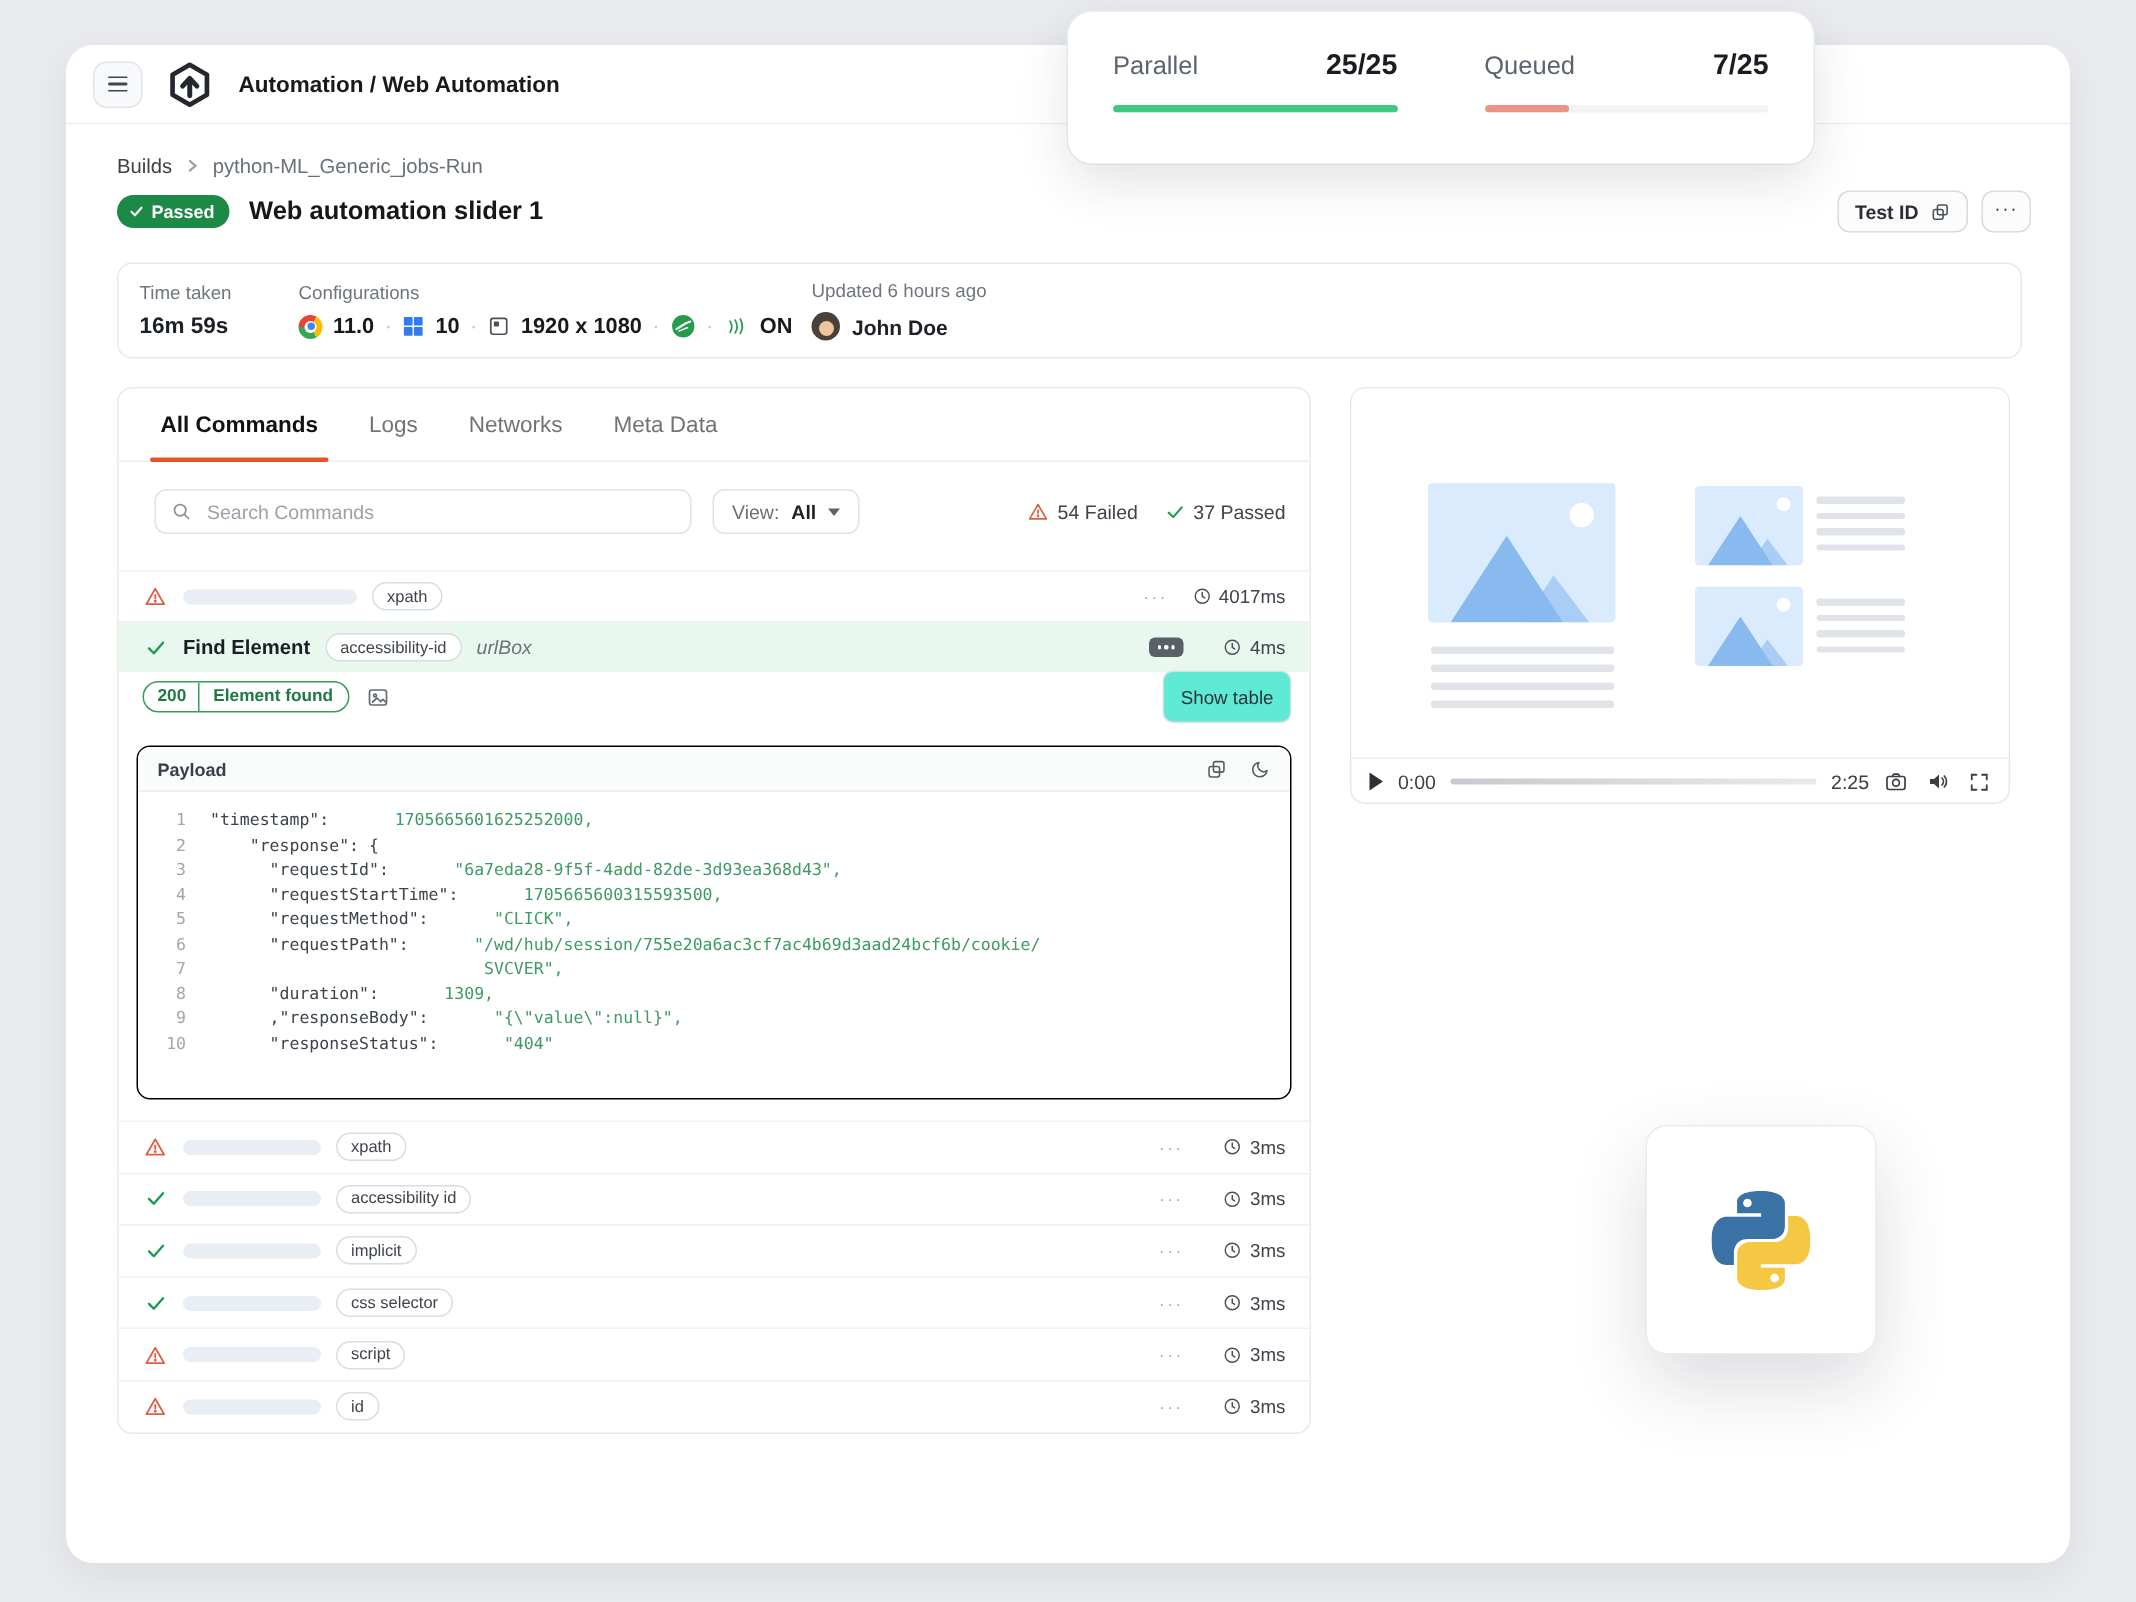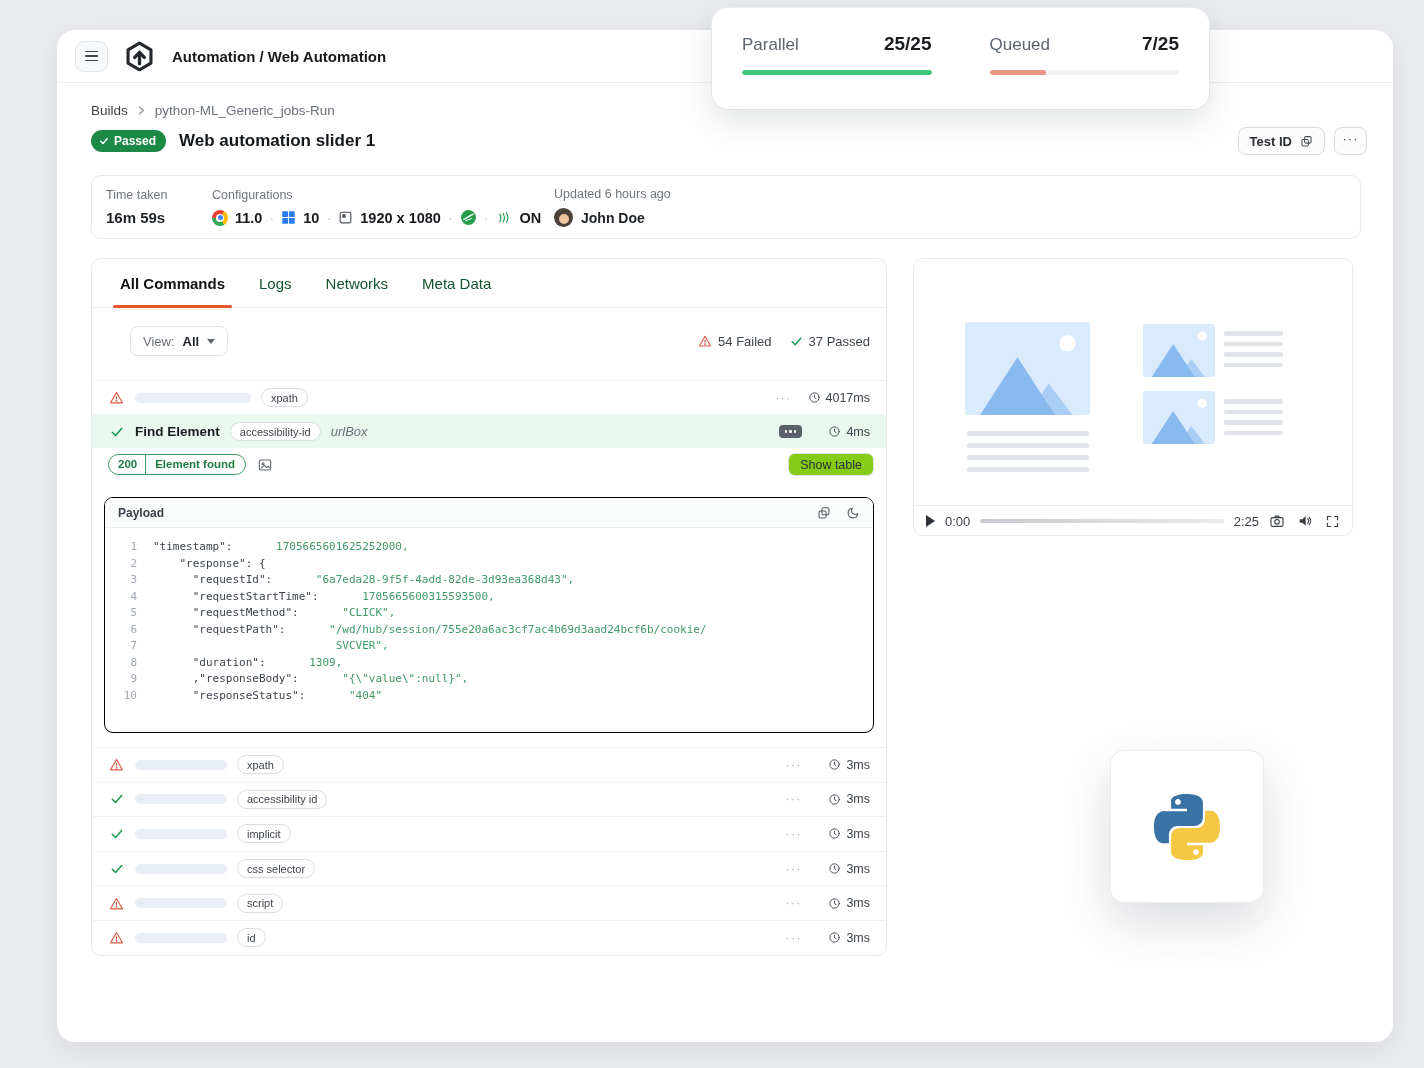--- a/index.html
+++ b/index.html
@@ -6,21 +6,21 @@
     --green:#3ec97e; --salmon:#ec9484; --orange:#e4552e;
     --success:#1c8a46; --failed:#dd5f47;
   }
   *{box-sizing:border-box;}
   html,body{margin:0;padding:0;}
   body{
     width:1424px;height:1068px;position:relative;overflow:hidden;
     background:#e9ebee;font-family:"Liberation Sans",sans-serif;color:#1f2328;
   }
   .main-card{
-    position:absolute;left:57px;top:30px;width:1336px;height:1012px;
+    position:absolute;left:44px;top:30px;width:1336px;height:1012px;
     background:#fff;border-radius:18px;box-shadow:0 8px 28px rgba(25,35,45,.07);padding-left:38px;
   }
   
   .app-header{position:absolute;left:0;top:0;right:0;height:53px;border-bottom:1px solid #ededef;
     display:flex;align-items:center;padding:0 18px;border-radius:18px 18px 0 0;}
   .hamburger{width:33px;height:31px;border:1px solid #e1e4e8;border-radius:9px;background:#f8f9fa;
     display:flex;flex-direction:column;justify-content:center;align-items:center;gap:3px;cursor:pointer;}
   .hamburger i{display:block;width:13px;height:1.6px;background:#41464d;border-radius:1px;}
   .brand-logo{margin-left:15px;display:flex;align-items:center;}
   .app-title{margin-left:16px;font-size:15px;font-weight:bold;color:#17191c;}
@@ -65,21 +65,21 @@
   .avatar::after{content:"";position:absolute;left:4.5px;top:6px;width:10px;height:10px;border-radius:50%;background:#f0c49c;}
   
   .chrome-icon{width:16px;height:16px;border-radius:50%;position:relative;flex:none;
     background:conic-gradient(from 270deg,#ea4335 0 120deg,#fbbc05 0 240deg,#34a853 0 360deg);}
   .chrome-icon::before{content:"";position:absolute;left:4px;top:4px;width:8px;height:8px;border-radius:50%;background:#fff;}
   .chrome-icon::after{content:"";position:absolute;left:5.5px;top:5.5px;width:5px;height:5px;border-radius:50%;background:#4285f4;}
   
   .cmd-panel{position:absolute;left:34px;top:228px;width:796px;height:698px;border:1px solid #e7e9ec;
     border-radius:10px;overflow:hidden;background:#fff;}
   .tabs{height:49px;border-bottom:1px solid #ededef;display:flex;align-items:stretch;padding:0 28px;gap:34px;}
-  .tab{font-size:15px;color:#14532d;display:flex;align-items:center;position:relative;cursor:pointer;}
+  .tab{font-size:15px;color:#737373;display:flex;align-items:center;position:relative;cursor:pointer;}
   .tab.active{font-weight:bold;color:#101214;}
   .tab.active::after{content:"";position:absolute;left:-7px;right:-7px;bottom:-1px;height:3px;background:var(--orange);border-radius:2px;}
   .toolbar{margin:18px 16px 0 24px;display:flex;align-items:center;height:30px;}
   .search-box{width:358px;height:30px;border:1px solid #dfe2e6;border-radius:8px;display:flex;align-items:center;
     padding:0 10px;gap:8px;background:#fff;}
   .search-box input{border:none;outline:none;flex:1;font-size:13px;color:#333;font-family:"Liberation Sans",sans-serif;}
   .search-box input::placeholder{color:#9aa1a9;}
   .view-btn{margin-left:14px;height:30px;border:1px solid #dfe2e6;border-radius:8px;display:flex;align-items:center;
     gap:8px;padding:0 12px;font-size:13px;cursor:pointer;background:#fff;}
   .view-label{color:#6a7077;}
@@ -99,21 +99,21 @@
   .dots{color:#a9aeb5;font-size:12px;letter-spacing:1.5px;cursor:pointer;line-height:1;}
   .time{display:flex;align-items:center;gap:5px;font-size:12.5px;color:#3e444b;min-width:52px;justify-content:flex-end;}
   .dark-chip{width:23px;height:13px;background:#596068;border-radius:4px;display:flex;align-items:center;
     justify-content:center;gap:2px;cursor:pointer;}
   .dark-chip i{width:2.2px;height:2.2px;border-radius:50%;background:#fff;display:block;}
   .response-row{height:33px;display:flex;align-items:center;padding:0 12px 0 16px;gap:11px;}
   .code-pill{display:inline-flex;align-items:stretch;border:1.5px solid #3a9a5e;border-radius:12px;height:21px;
     font-size:11.5px;color:#1f7a42;font-weight:600;overflow:hidden;background:#fff;}
   .code-pill .code{padding:3px 8px 0 9px;border-right:1.5px solid #3a9a5e;}
   .code-pill .msg{padding:3px 10px 0 9px;}
-  .show-table-btn{margin-left:auto;height:23px;border:1px solid #dcdfe3;border-radius:7px;background:#84cc16;
+  .show-table-btn{margin-left:auto;height:35px;border:1px solid #dcdfe3;border-radius:7px;background:#5eead4;
     font-size:12.5px;color:#2e333a;padding:0 11px;cursor:pointer;font-family:"Liberation Sans",sans-serif;}
   
   .payload{margin:16px 12px 0 12px;height:236px;border:1px solid #000000;border-radius:9px;overflow:hidden;background:#fff;}
   .payload-header{height:30px;background:#fafbfb;border-bottom:1px solid #ebedef;display:flex;align-items:center;padding:0 13px;}
   .payload-title{font-size:12px;font-weight:bold;color:#393f46;}
   .payload-icons{margin-left:auto;display:flex;align-items:center;gap:15px;}
   .payload-icons span{cursor:pointer;display:flex;}
   .code-area{padding:11px 0 0 0;font-family:"DejaVu Sans Mono",monospace;font-size:11px;line-height:16.5px;}
   .code-line{display:flex;white-space:pre;}
   .ln{width:32px;text-align:right;color:#a0a7af;margin-right:16px;flex:none;}
@@ -249,20 +249,27 @@
 
   <div class="cmd-panel">
     <div class="tabs">
       <div class="tab active">All Commands</div>
       <div class="tab">Logs</div>
       <div class="tab">Networks</div>
       <div class="tab">Meta Data</div>
     </div>
 
     <div class="toolbar">
+      <div class="search-box">
+        <svg width="14" height="14" viewBox="0 0 24 24" fill="none" stroke="#8d939b" stroke-width="2" stroke-linecap="round">
+            <circle cx="10.5" cy="10.5" r="6.5"></circle>
+            <path d="M15.5 15.5 L20 20"></path>
+          </svg>
+        <input placeholder="Search Commands" style="">
+      </div>
       <div class="view-btn">
         <span class="view-label">View:</span>
         <span class="view-value">All</span>
         <span class="caret"></span>
       </div>
       <div class="toolbar-stats">
         <span class="tstat">
           <svg width="14" height="14" viewBox="0 0 24 24" fill="none" stroke="#dd5f47" stroke-width="1.9" stroke-linejoin="round" stroke-linecap="round">
               <path d="M12 4 L21.5 20.5 H2.5 Z"></path>
               <path d="M12 10.5 v4"></path>

